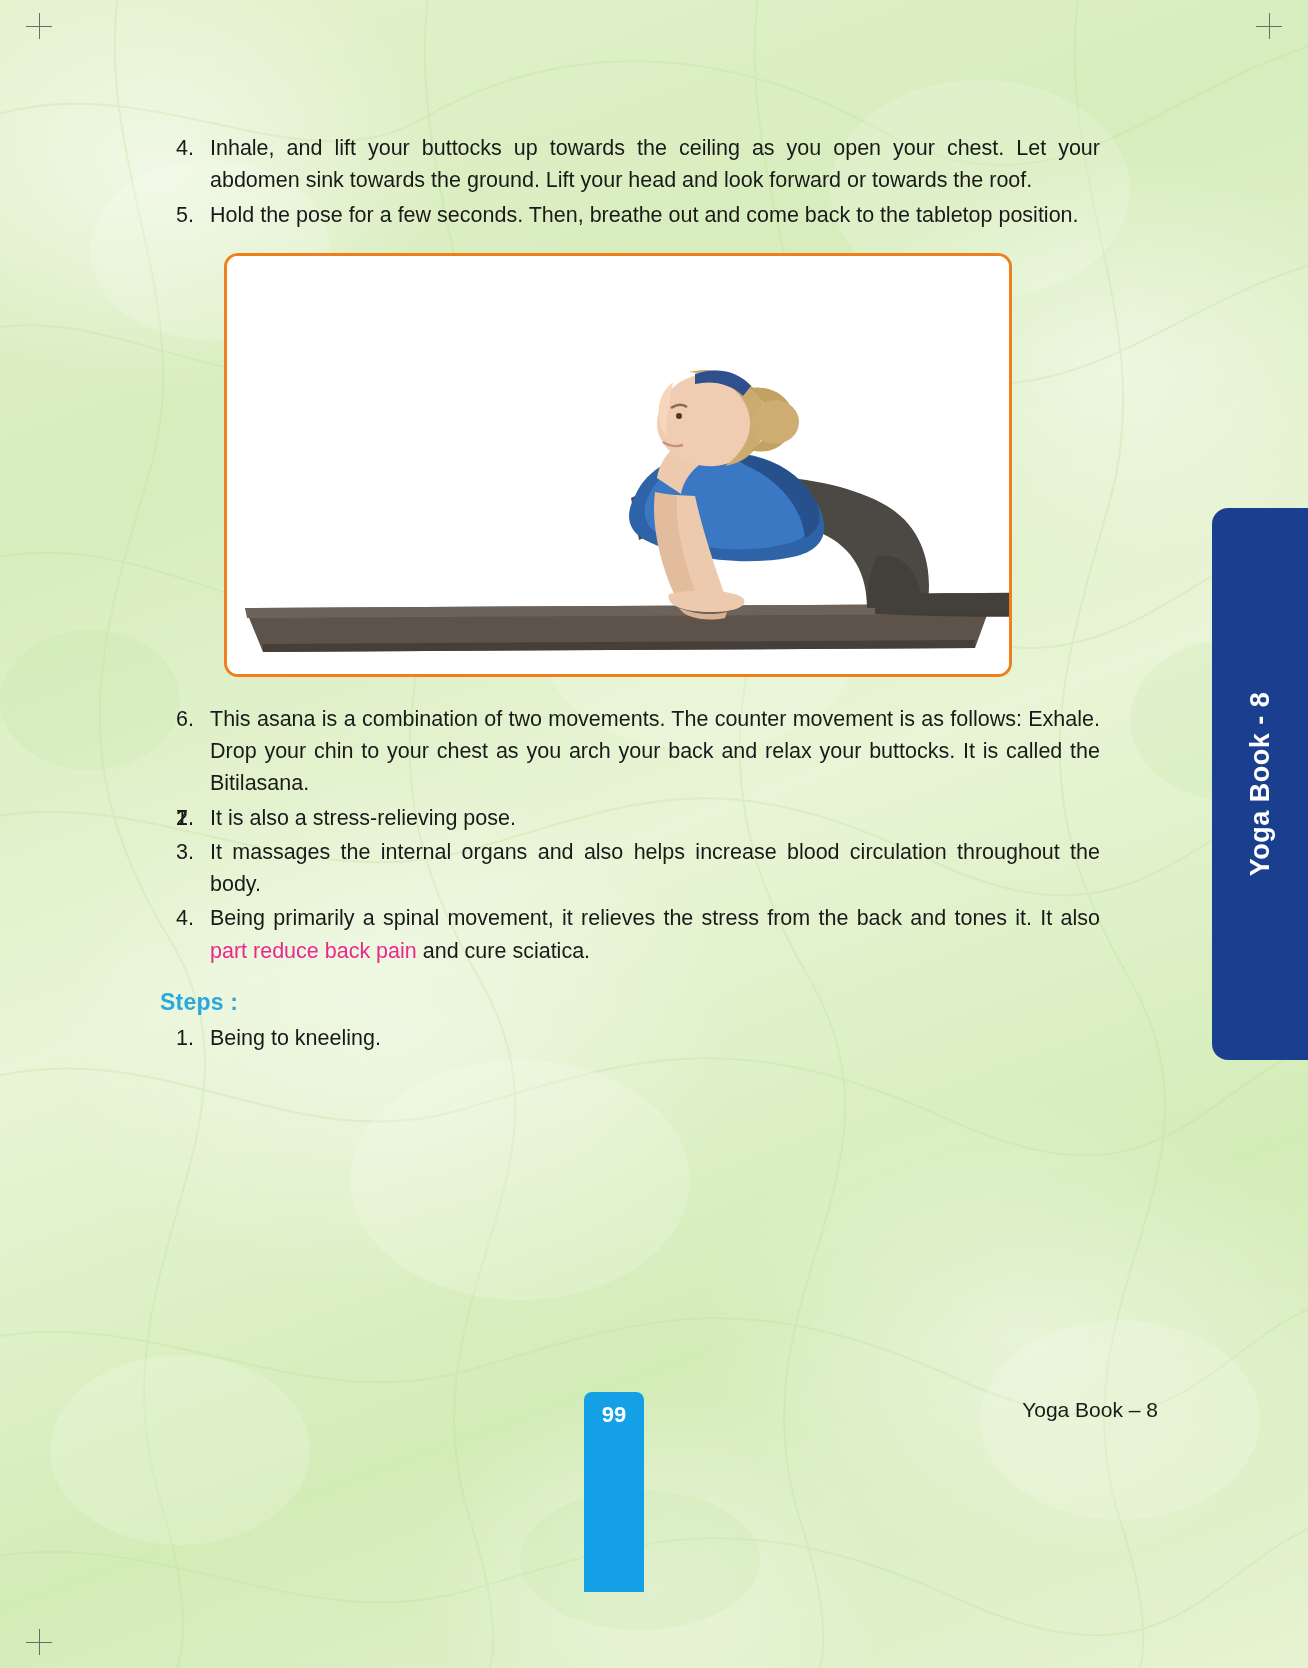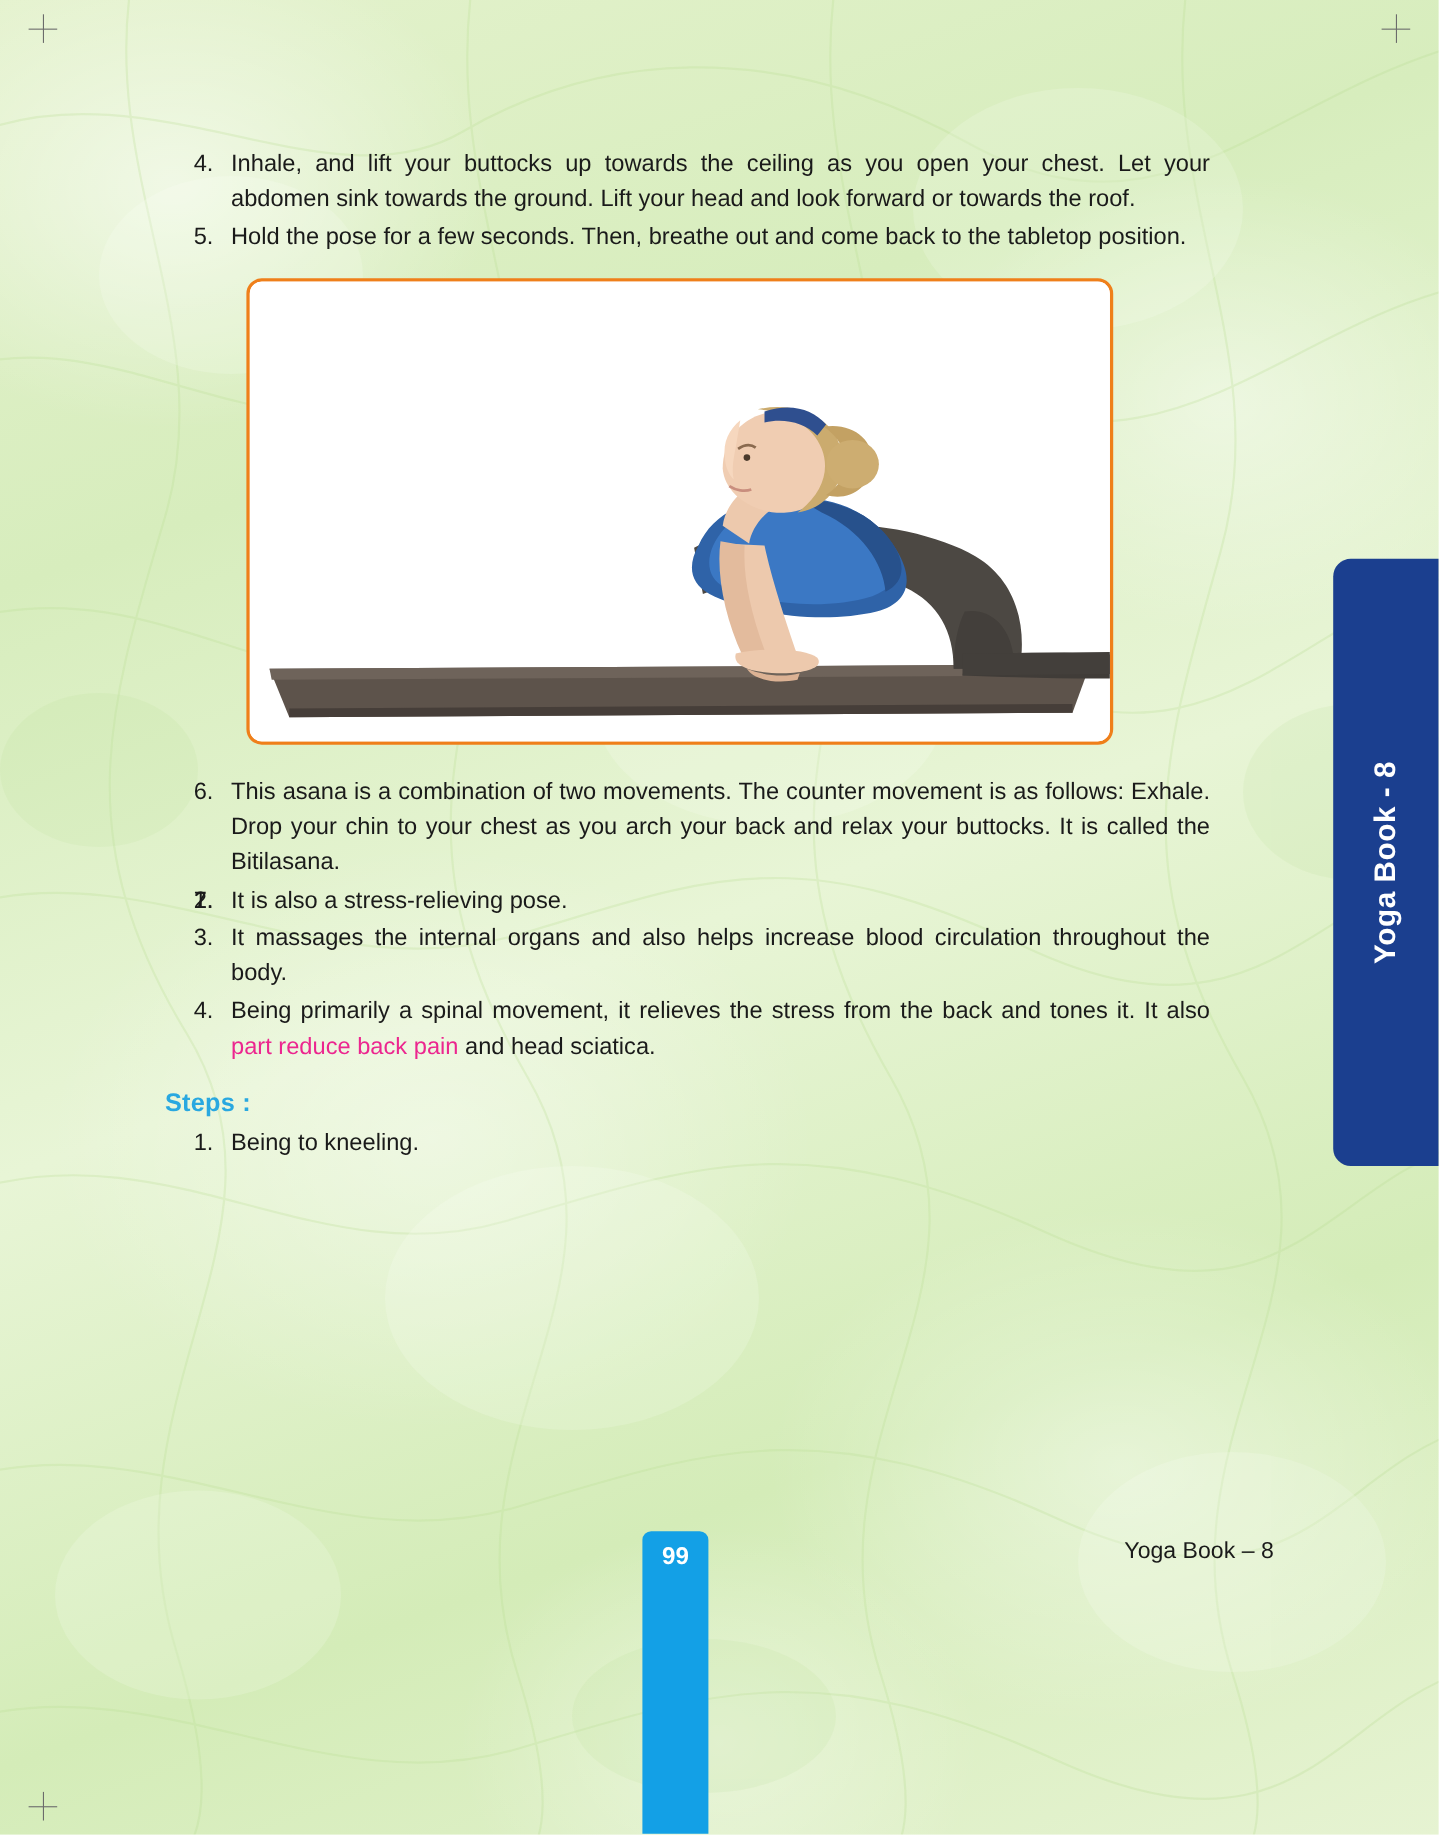--- a/index.html
+++ b/index.html
@@ -128,21 +128,21 @@
     font-size: 27px;
     font-weight: bold;
     letter-spacing: .5px;
   }
 
   .page-num-tab {
     position: absolute;
     left: 584px;
     top: 1392px;
     width: 60px;
-    height: 275px;
+    height: 200px;
     background: #13a0e6;
     border-radius: 8px 8px 0 0;
   }
   .page-num-tab .pn {
     position: absolute;
     top: 10px;
     left: 0;
     width: 100%;
     text-align: center;
     color: #ffffff;
@@ -281,26 +281,26 @@
         <li>
           <span class="num">2.</span>
           <span>It is also a stress-relieving pose.</span>
         </li>
         <li>
           <span class="num">3.</span>
           <span>It massages the internal organs and also helps increase blood circulation throughout the body.</span>
         </li>
         <li>
           <span class="num">4.</span>
-          <span>Being primarily a spinal movement, it relieves the stress from the back and tones it. It also </span><span class="pink">part reduce back pain</span><span> and head sciatica.</span>
+          <span>Being primarily a spinal movement, it relieves the stress from the back and tones it. It also </span><span class="pink">part reduce back pain</span><span> and cure sciatica.</span>
         </li>
       </ol>
 
 
-      <div class="sec-head steps" style="margin-top:22px;">Steps :</div>
+      <div class="sec-head steps" style="margin-top:22px;margin-left:10px;">Steps :</div>
 
       <ol class="steps">
         <li>
           <span class="num">1.</span>
           <span>Being to kneeling.</span>
         </li>
       </ol>
 
     </div>
   </div>

